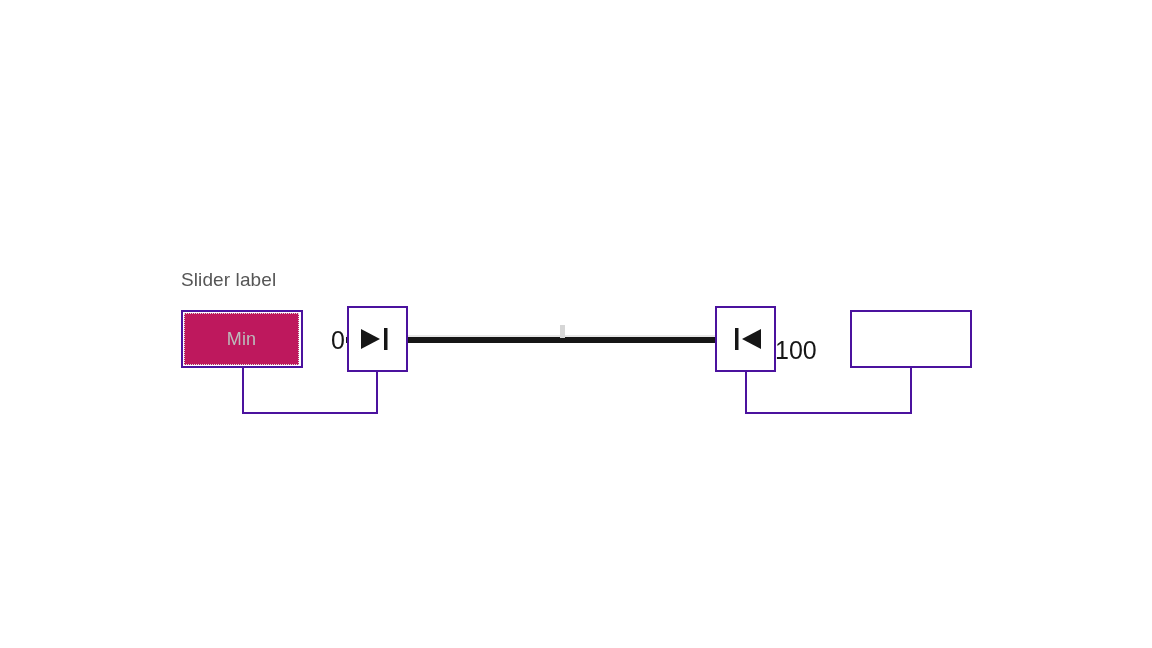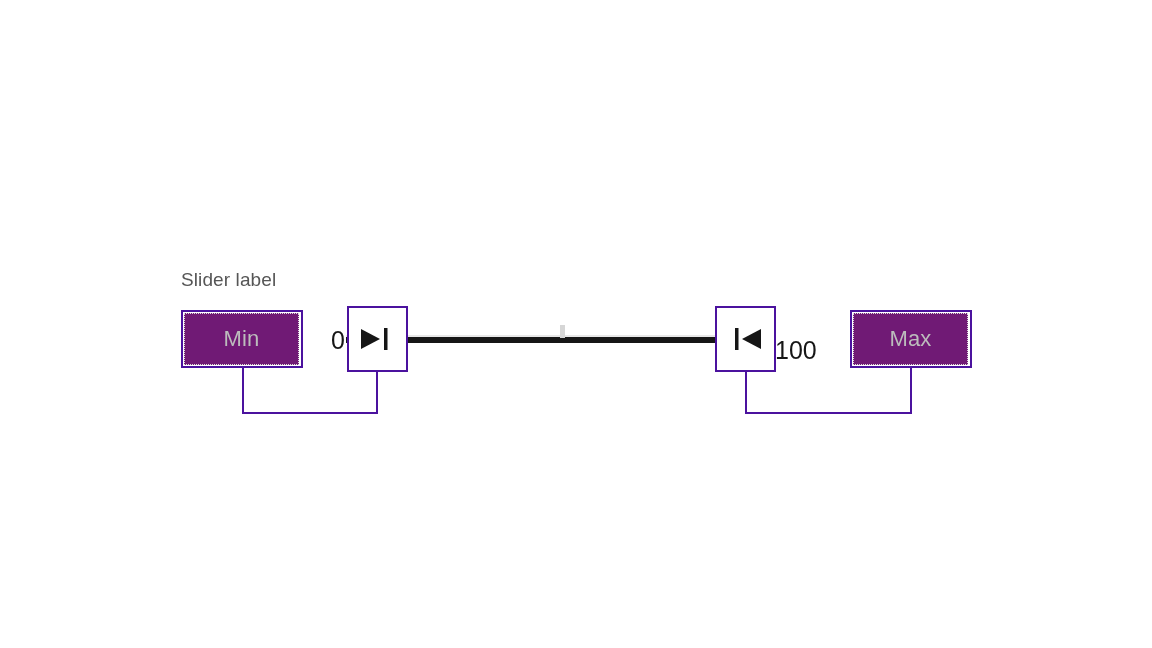--- a/index.html
+++ b/index.html
@@ -37,26 +37,26 @@
     position: absolute;
     box-sizing: border-box;
     border: 2px solid #4b129e;
     background: transparent;
   }
 
   
   .numfield {
     position: absolute;
     box-sizing: border-box;
-    background: #701a75;
+    background: #be185d;
     border: 1px dotted #dcdcdc;
     display: flex;
     align-items: center;
     justify-content: center;
-    font-size: 22px;
+    font-size: 18px;
     color: #bcbcbc;
     letter-spacing: 0.2px;
     user-select: none;
   }
   #min-field  { left: 184px; top: 313px; width: 115px; height: 52px; }
   #max-field  { left: 853px; top: 313px; width: 115px; height: 52px; }
 
   #min-outline { left: 181px; top: 310px; width: 122px; height: 58px; }
   #max-outline { left: 850px; top: 310px; width: 122px; height: 58px; }
 
@@ -163,21 +163,20 @@
   <div class="thumb" id="thumb-upper">
     <span>
       <svg width="40" height="28" viewBox="0 0 40 28" aria-hidden="true">
         <rect x="9" y="3" width="3.5" height="22" fill="#161616"></rect>
         <polygon points="35,4 35,24 16,14" fill="#161616"></polygon>
       </svg>
     </span>
   </div>
   <div class="outline" id="thumb-upper-outline"></div>
 
-  <div class="numfield" id="max-field">Max</div>
   <div class="outline" id="max-outline"></div>
 
   <div class="connector v" id="conn-left-v1"></div>
   <div class="connector h" id="conn-left-h"></div>
   <div class="connector v" id="conn-left-v2"></div>
 
   <div class="connector v" id="conn-right-v1"></div>
   <div class="connector h" id="conn-right-h"></div>
   <div class="connector v" id="conn-right-v2"></div>
 

